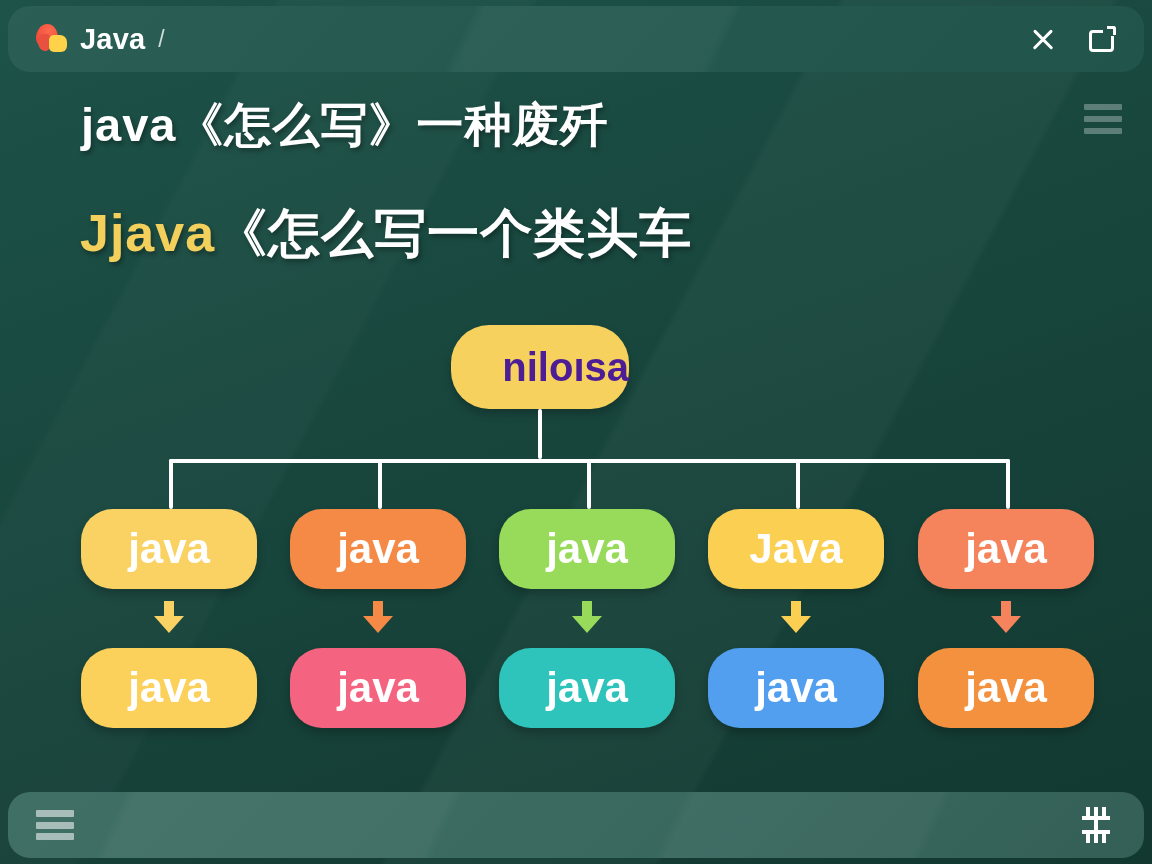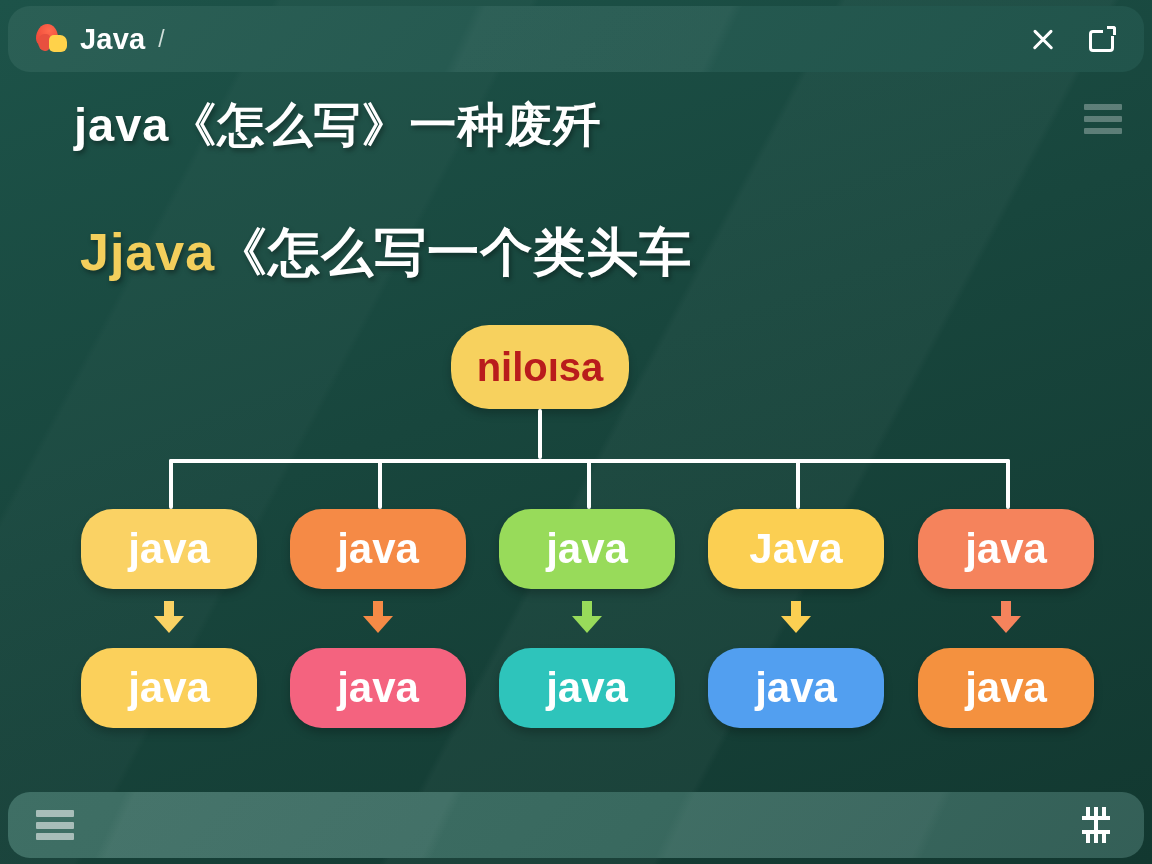--- a/index.html
+++ b/index.html
@@ -153,29 +153,28 @@
   }
 
   .heading {
     position: absolute;
     white-space: nowrap;
     font-weight: bold;
     color: #ffffff;
     text-shadow: 2px 3px 5px rgba(0,0,0,0.35);
   }
   #heading1 {
-    left: 74px; top: 22px;
+    left: 81px; top: 22px;
     font-size: 47px;
     letter-spacing: 1px;
   }
   #heading2 {
     left: 80px; top: 127px;
     font-size: 52px;
     letter-spacing: 1px;
-    margin-top: 19px;
   }
   #heading2 .accent { color: #f3cf5c; }
 
   
   #slide-menu {
     position: absolute;
     right: 30px; top: 32px;
     width: 38px; height: 30px;
     display: flex;
     flex-direction: column;
@@ -329,21 +328,21 @@
       <span class="accent">Jjava</span><span>《怎么写一个类头车</span>
     </div>
 
     <div id="slide-menu">
       <span></span>
         <span></span>
         <span></span>
     </div>
 
     <div id="tree">
-        <div class="node root" style="left: 451px; top: 253px; width: 178px; height: 84px; background: rgb(247, 209, 94); color: #b91c1c;">
+        <div class="node root" style="left: 451px; top: 253px; width: 178px; height: 84px; background: rgb(247, 209, 94); color: #4c1d95; justify-content: flex-end;">
           <span>niloısa</span>
         </div>
         <div class="conn" style="left: 538px; top: 337px; width: 4px; height: 50px; background: rgb(255, 255, 255);"></div>
         <div class="conn" style="left: 169px; top: 387px; width: 841px; height: 4px; background: rgb(255, 255, 255);"></div>
         <div class="conn" style="left: 169px; top: 387px; width: 4px; height: 50px; background: rgb(255, 255, 255);"></div>
         <div class="node leaf" style="left: 81px; top: 437px; width: 176px; height: 80px; background: rgb(250, 210, 100);">
           <span>java</span>
         </div>
         <div class="arrow" style="left: 154px; top: 529px; height: 32px;">
           <div class="shaft" style="background: rgb(250, 210, 100);"></div>

